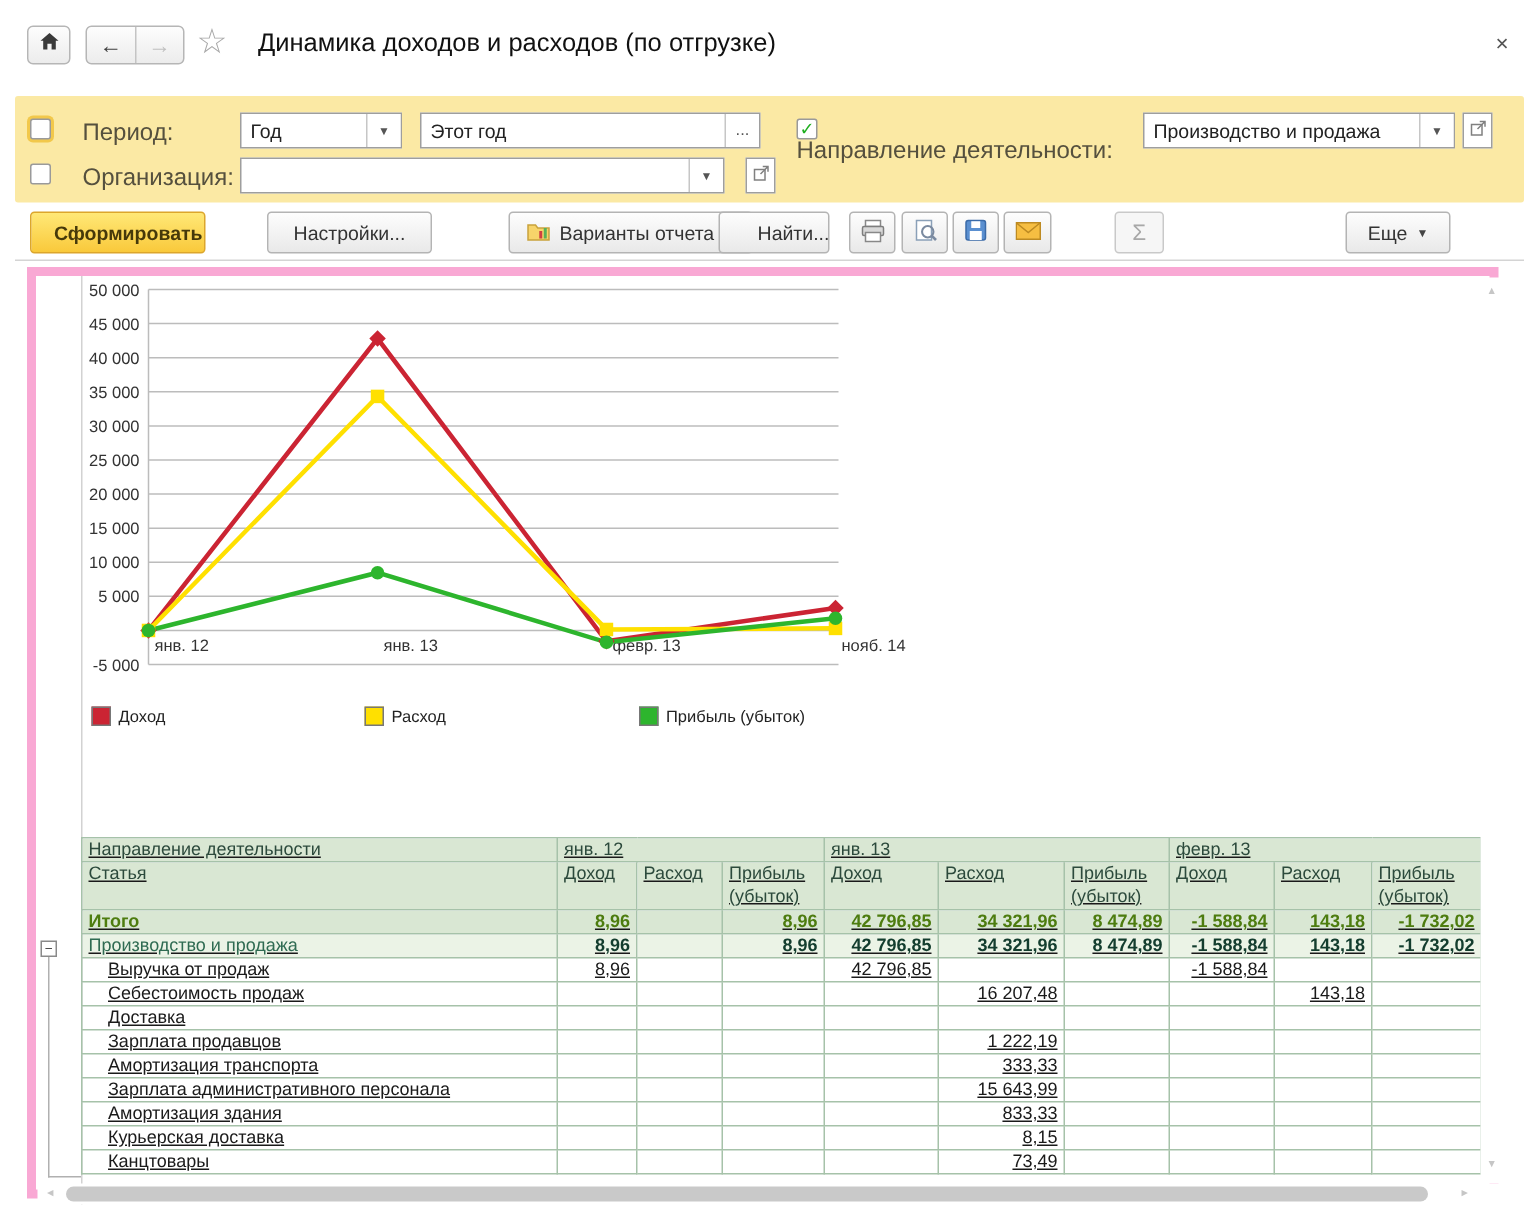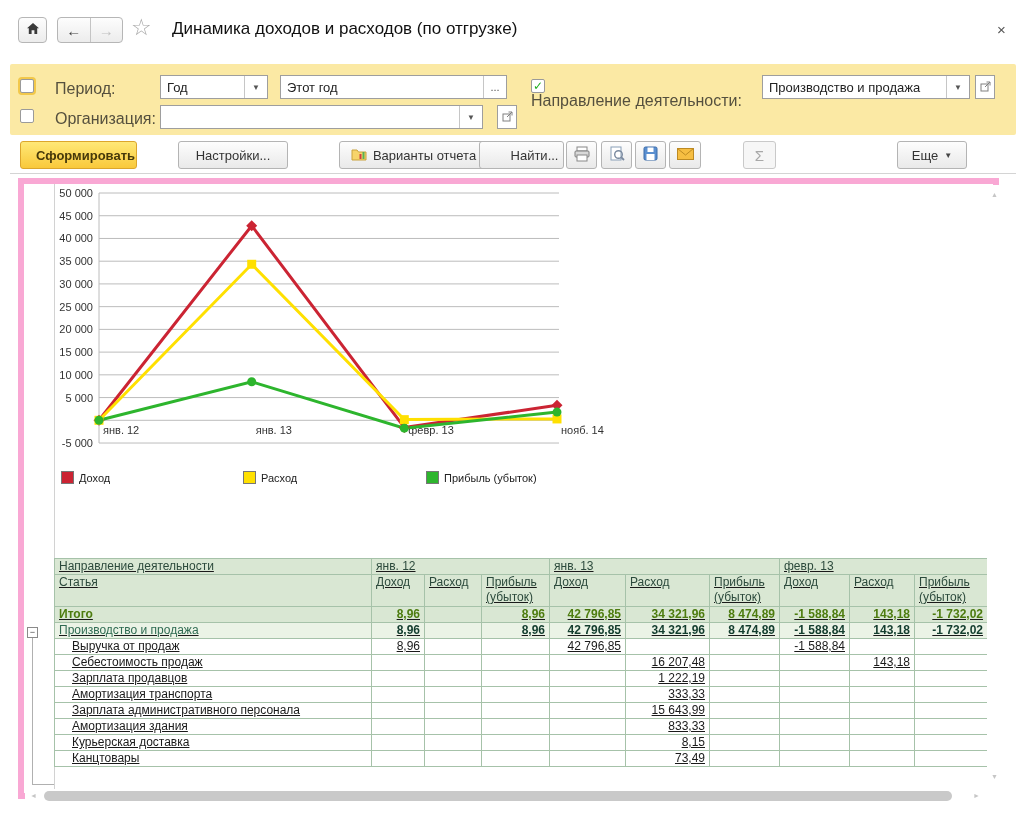--- a/index.html
+++ b/index.html
@@ -36,21 +36,21 @@
           display:flex;align-items:center;justify-content:center;cursor:pointer;}
 
   
   .btn{position:absolute;top:141px;height:28px;border:1px solid #b4b4b4;border-radius:3px;box-sizing:border-box;
        background:linear-gradient(#fdfdfd,#e9e9e9);font-size:13px;color:#333;display:flex;align-items:center;
        justify-content:center;gap:6px;cursor:pointer;padding:0 10px;}
   #generate-btn{left:20px;width:117px;background:linear-gradient(#ffe877,#f9c93b);border-color:#dca62c;
                 font-weight:bold;color:#46390a;padding-left:24px;}
   #settings-btn{left:178px;width:110px;}
   #variants-btn{left:300px;width:163px;margin-left:39px;}
-  #find-btn{left:479px;width:85px;padding-left:36px;}
+  #find-btn{left:479px;width:74px;padding-left:36px;}
   .icon-btn{padding:0;}
   #print-btn{left:566px;width:31px;}
   #preview-btn{left:601px;width:31px;}
   #save-btn{left:635px;width:31px;}
   #mail-btn{left:669px;width:32px;}
   #sum-btn{left:743px;width:33px;color:#a8a8a8;font-size:15px;background:#f6f6f6;border-color:#c9c9c9;cursor:default;}
   #more-btn{left:897px;width:70px;}
   .dd-arrow{font-size:8px;color:#444;}
   #toolbar-sep{left:10px;top:173px;width:1006px;height:1px;background:#d4d4d4;}
 
@@ -364,20 +364,32 @@
             <td class="num"></td>
             <td class="num"></td>
             <td class="num"></td>
             <td class="num">16 207,48</td>
             <td class="num"></td>
             <td class="num"></td>
             <td class="num">143,18</td>
             <td class="num"></td>
           </tr>
           <tr class="">
+            <td class="lbl indent">Доставка</td>
+            <td class="num"></td>
+            <td class="num"></td>
+            <td class="num"></td>
+            <td class="num"></td>
+            <td class="num"></td>
+            <td class="num"></td>
+            <td class="num"></td>
+            <td class="num"></td>
+            <td class="num"></td>
+          </tr>
+          <tr class="">
             <td class="lbl indent">Зарплата продавцов</td>
             <td class="num"></td>
             <td class="num"></td>
             <td class="num"></td>
             <td class="num"></td>
             <td class="num">1 222,19</td>
             <td class="num"></td>
             <td class="num"></td>
             <td class="num"></td>
             <td class="num"></td>

